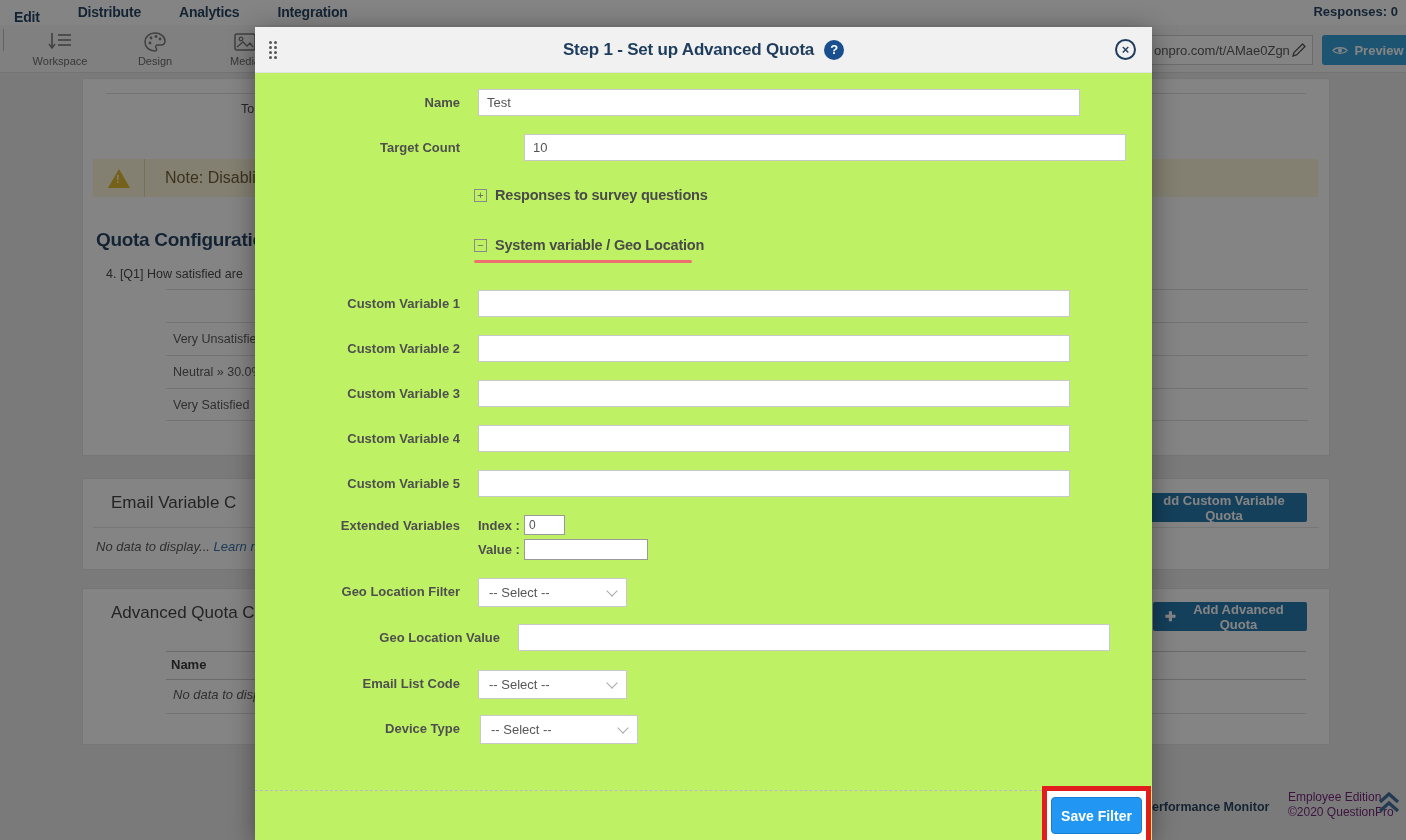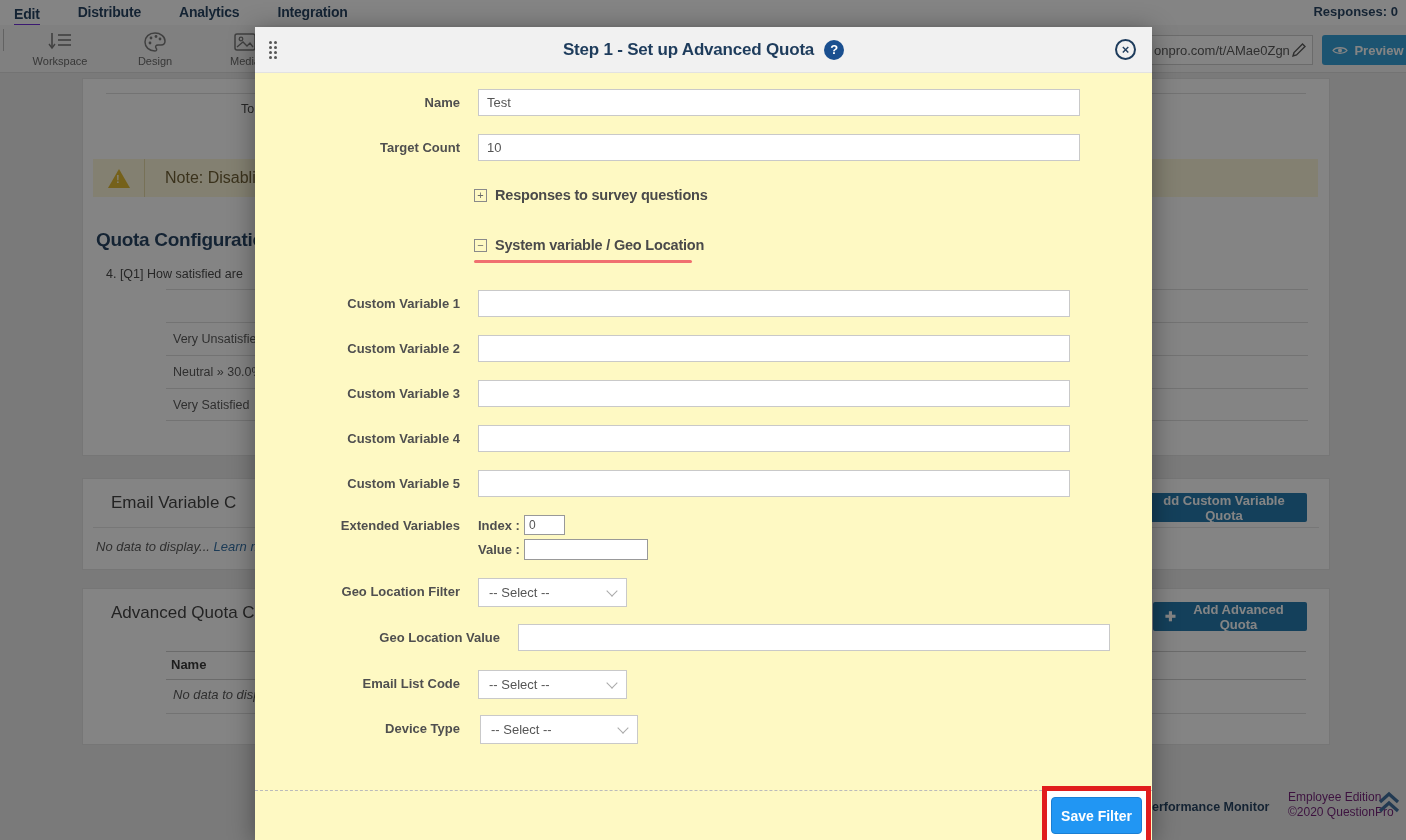--- a/index.html
+++ b/index.html
@@ -5,21 +5,21 @@
   * { margin:0; padding:0; box-sizing:border-box; }
   html,body { width:1406px; height:840px; overflow:hidden; background:#eaeaea;
     font-family:"Liberation Sans", sans-serif; }
 
   
   .app { position:absolute; inset:0; background:#eaeaea; }
 
   .topnav { position:absolute; left:0; top:0; width:1406px; height:25px; background:#fff; }
   .topnav .tabs { position:absolute; left:14px; top:0; display:flex; gap:38px; height:25px; align-items:center; }
   .navtab { font-size:14px; font-weight:bold; color:#1e3c5c; letter-spacing:-0.2px; padding-bottom:2px; cursor:pointer; }
-  .navtab.active { border-bottom:8px solid #6d28d9;margin-top:12px; }
+  .navtab.active { border-bottom:1px solid #6d28d9;margin-top:12px; }
   .responses { position:absolute; right:8px; top:4px; font-size:13px; font-weight:bold; color:#1e3c5c;padding-left:28px; }
 
   .toolbar { position:absolute; left:0; top:25px; width:1406px; height:48px; background:#f6f6f6; border-bottom:1px solid #ddd; }
   .tool-item { position:absolute; top:6px; width:90px; text-align:center; color:#666; cursor:pointer; }
   .tool-item .ticon { height:22px; display:flex; justify-content:center; align-items:center; }
   .tool-item .tlabel { font-size:11px; margin-top:2px; }
   .tool-divider { position:absolute; left:3px; top:4px; width:1px; height:22px; background:#bbb; }
 
   .urlbox { position:absolute; left:1147px; top:10px; width:166px; height:30px; background:#fff; border:1px solid #ccc;
     display:flex; align-items:center; font-size:13px; color:#555; padding:0 6px; }
@@ -61,21 +61,21 @@
   .adv-hr3 { position:absolute; left:83px; right:23px; top:124px; border-top:1px solid #ddd; }
 
   .perf-monitor { position:absolute; left:1152px; top:800px; font-size:12.5px; font-weight:bold; color:#1e3c5c; }
   .edition { position:absolute; left:1288px; top:790px; font-size:12px; color:#701a75; line-height:15px; }
   .chevrons { position:absolute; left:1376px; top:789px; cursor:pointer; }
 
   
   .overlay { position:absolute; inset:0; background:rgba(10,10,10,0.5); z-index:10; }
 
   
-  .modal { position:absolute; left:255px; top:27px; width:897px; height:813px; background:#fef9c3; z-index:20;
+  .modal { position:absolute; left:255px; top:27px; width:897px; height:813px; background:#bef264; z-index:20;
     box-shadow:0 4px 24px rgba(0,0,0,0.4); }
   .modal-header { height:46px; background:#f1f1f1; border-bottom:1px solid #e2e2e2; position:relative;
     display:flex; align-items:center; justify-content:center; }
   .drag-handle { position:absolute; left:14px; top:14px; display:grid; grid-template-columns:3px 3px; grid-auto-rows:3px; gap:2px; cursor:move; }
   .drag-handle i { width:3px; height:3px; background:#555; border-radius:50%; }
   .modal-title { font-size:17px; font-weight:bold; color:#1e3c5c; letter-spacing:-0.2px; }
   .help-icon { width:20px; height:20px; border-radius:50%; background:#1a4f8f; color:#fff; font-size:13px; font-weight:bold;
     display:inline-flex; align-items:center; justify-content:center; margin-left:10px; cursor:pointer; }
   .close-icon { position:absolute; right:16px; top:12px; width:21px; height:21px; border:2px solid #1e3c5c; border-radius:50%;
     color:#1e3c5c; font-size:13px; font-weight:bold; display:flex; align-items:center; justify-content:center; cursor:pointer; line-height:1; }
@@ -276,21 +276,21 @@
     <span class="close-icon">×</span>
   </div>
 
   <div class="modal-body">
 
     <div class="frow">
       <div class="flabel">Name</div>
       <div class="fctrl"><input class="tinput w-name" type="text" value="Test" style=""></div>
     </div>
 
-    <div class="frow" style="margin-bottom:26px;">
+    <div class="frow" style="margin-bottom:26px;gap:46px;">
       <div class="flabel">Target Count</div>
       <div class="fctrl"><input class="tinput w-name" type="text" value="10" style=""></div>
     </div>
 
     <div class="section-row sec1">
       <span class="pm-box">+</span>
       <span class="section-label">Responses to survey questions</span>
     </div>
 
     <div class="section-row sec2">

